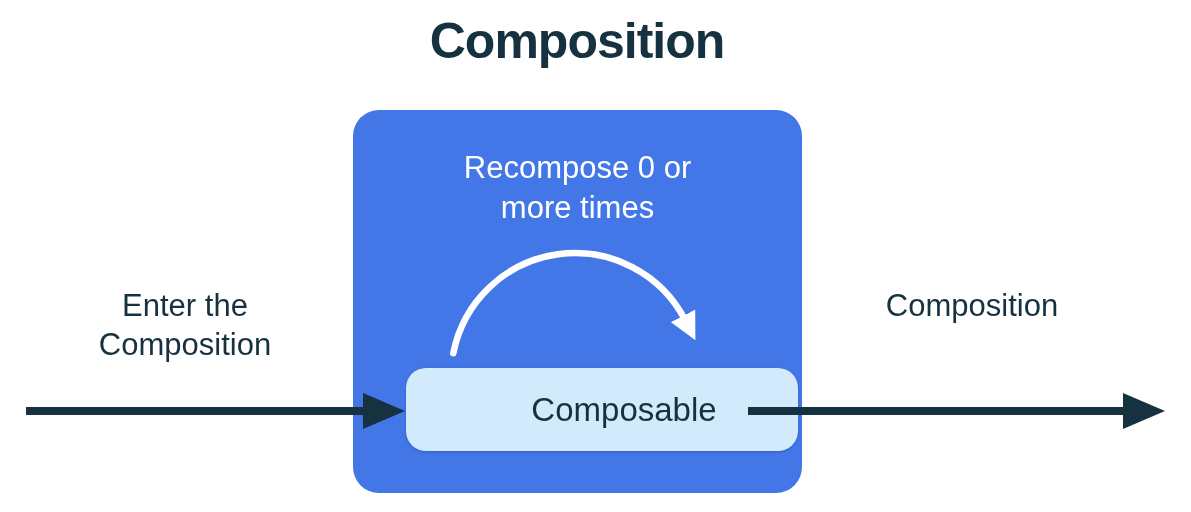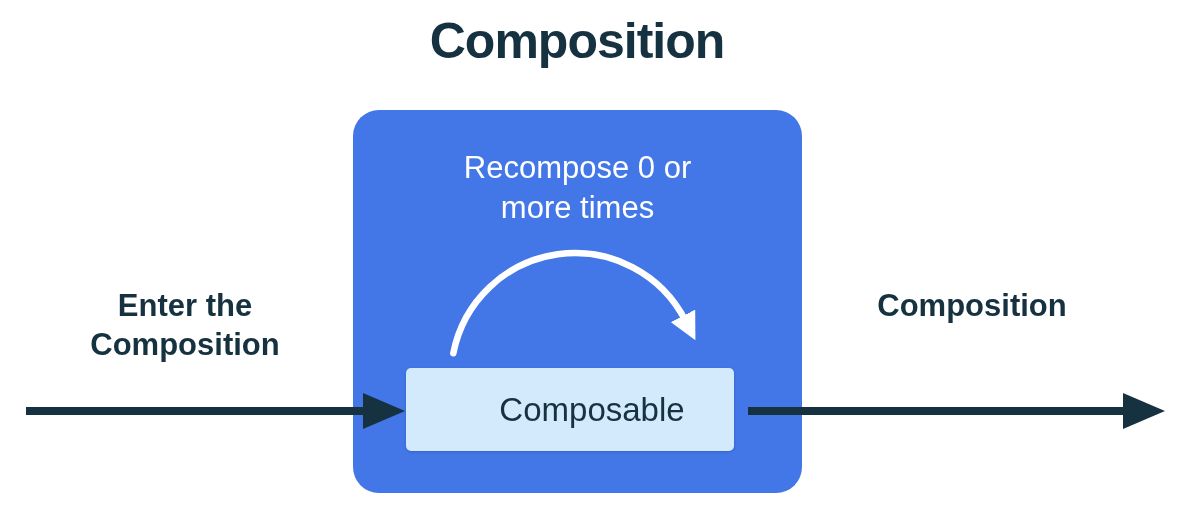--- a/index.html
+++ b/index.html
@@ -42,43 +42,43 @@
     left: 0; right: 0; top: 38px;
     text-align: center;
     color: var(--white);
     font-size: 31px;
     line-height: 40px;
     font-weight: 400;
   }
   .composable-box {
     position: absolute;
     left: 406px; top: 368px;
-    width: 328px; height: 83px;
+    width: 392px; height: 83px;
     background: var(--lightblue);
-    border-radius: 5px;
+    border-radius: 20px;
     display: flex;
     align-items: center;
     justify-content: center;
     box-shadow: 0 1px 3px rgba(10, 40, 80, 0.25);
     padding-left: 44px;
   }
   .composable-label {
     color: var(--dark);
     font-size: 33px;
     font-weight: 400;
   }
   .side-label {
     position: absolute;
     top: 286px;
     width: 300px;
     text-align: center;
     color: var(--dark);
     font-size: 31px;
     line-height: 39px;
-    font-weight: 700;
+    font-weight: 400;
   }
   .side-label.enter { left: 35px; }
   .side-label.leave { left: 822px; }
   .overlay {
     position: absolute;
     left: 0; top: 0;
     width: 1191px; height: 512px;
     pointer-events: none;
   }
   .flow-line { stroke: var(--dark); stroke-width: 8; }

